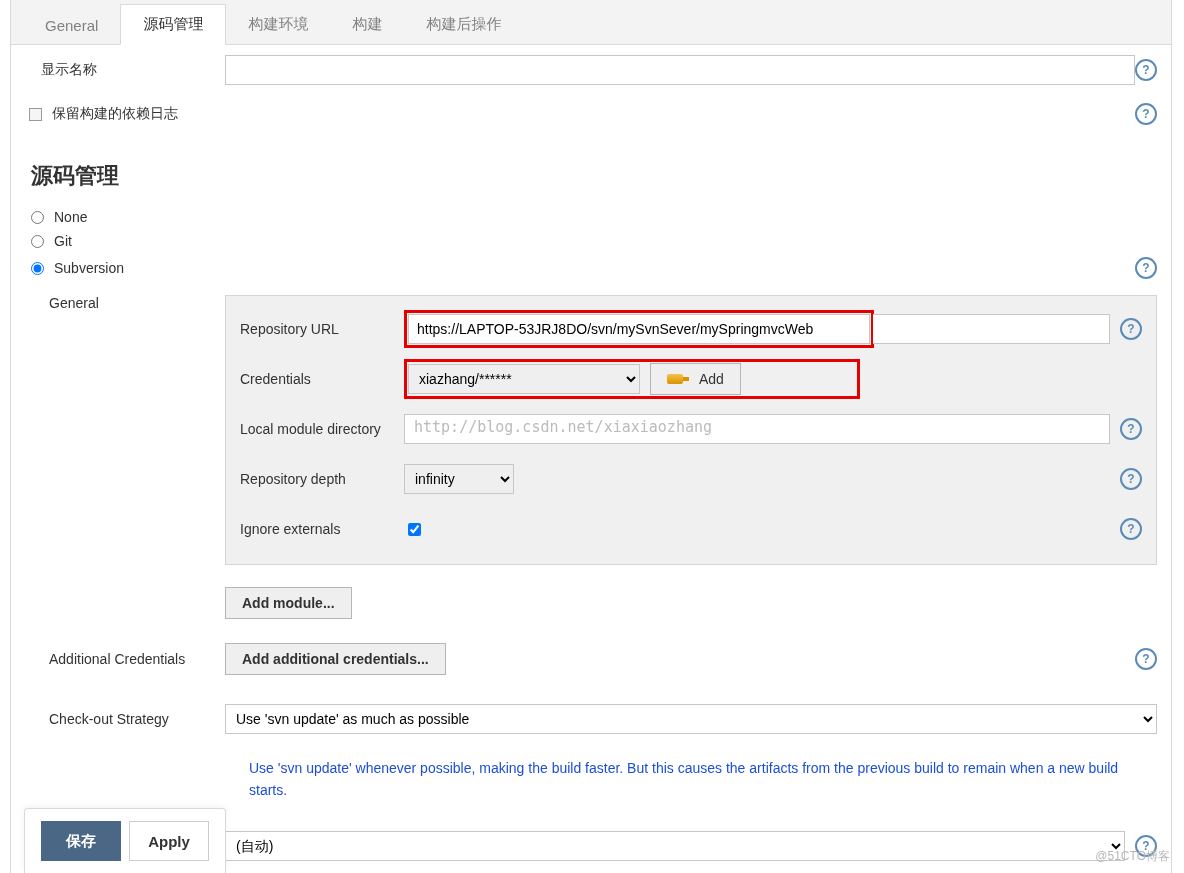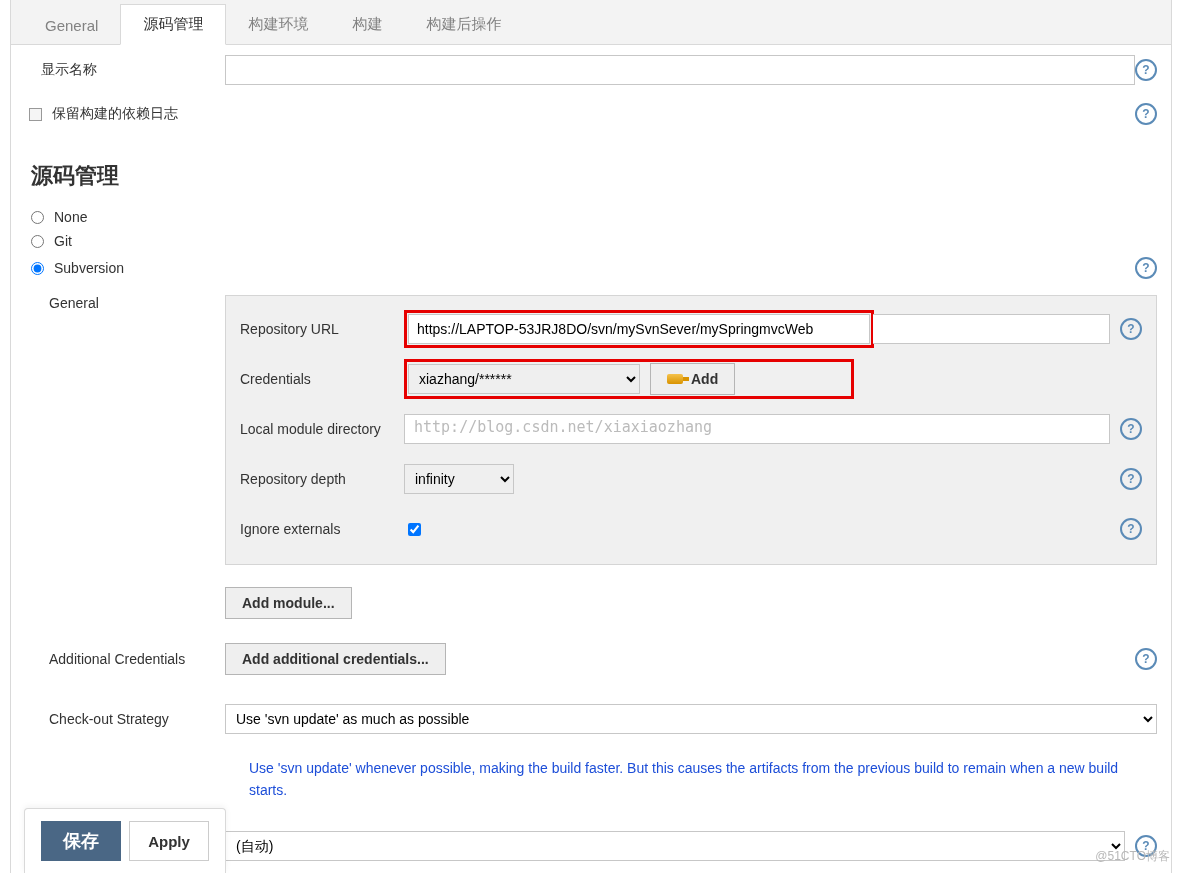--- a/index.html
+++ b/index.html
@@ -21,28 +21,28 @@
   .config-row{display:flex;align-items:center;min-height:48px;}
   .config-row .lab{width:176px;color:#333;}
   .config-row .field{flex:1;}
   .module-panel{background:#f0f0f0;border:1px solid #d5d5d5;margin-left:0;padding:8px 14px 10px 14px;position:relative;}
   .mrow{display:flex;align-items:center;min-height:50px;}
   .mrow .mlab{width:164px;}
   .mrow .mctl{flex:1;display:flex;align-items:center;}
   input[type=text].txt{border:1px solid #c7c7c7;height:30px;padding:2px 8px;font-size:14px;box-sizing:border-box;}
   select.sel{border:1px solid #c7c7c7;height:30px;padding:2px 6px;font-size:14px;background:#efefef;}
   .btn{background:#efefef;border:1px solid #b5b5b5;height:32px;padding:0 16px;font-size:14px;color:#333;font-weight:bold;cursor:pointer;}
-  .btn-add{display:inline-flex;align-items:center;gap:6px;font-weight:bold;}
+  .btn-add{display:inline-flex;align-items:center;gap:14px;font-weight:normal;}
   .hl-red{border:3px solid #e60000;padding:1px;}
   .annote{position:absolute;color:#e60000;font-size:18px;text-align:left;pointer-events:none;}
   .arrow{color:#e60000;font-size:22px;}
   .desc{color:#1d4ed8;margin:14px 0 20px 200px;line-height:1.6;}
   .watermark-text{position:absolute;color:#bbb;font-family:monospace;font-size:15px;pointer-events:none;}
   .float-btns{position:absolute;left:24px;bottom:0;display:flex;gap:8px;background:#fff;padding:12px 16px 12px 16px;border:1px solid #d9d9d9;border-bottom:none;border-radius:4px 4px 0 0;box-shadow:0 -2px 6px rgba(0,0,0,.05);}
-  .float-btns .save{background:#4a6785;color:#fff;border:none;height:40px;width:80px;font-size:18px;font-weight:bold;cursor:pointer;}
+  .float-btns .save{background:#4a6785;color:#fff;border:none;height:40px;width:80px;font-size:15px;font-weight:bold;cursor:pointer;}
   .float-btns .apply{background:#fff;color:#333;border:1px solid #ccc;height:40px;width:80px;font-size:15px;font-weight:bold;cursor:pointer;}
   .wm{position:absolute;right:14px;bottom:8px;color:#b8b8b8;font-size:12px;}
   .key-icon{display:inline-block;width:16px;height:10px;background:linear-gradient(#f5c24b,#d99300);border-radius:2px;position:relative;margin-right:2px;}
   .key-icon:after{content:"";position:absolute;right:-6px;top:3px;width:6px;height:4px;background:#d99300;}
 </style>
 </head>
 <body>
 
 <div class="page">
   <div class="content">

